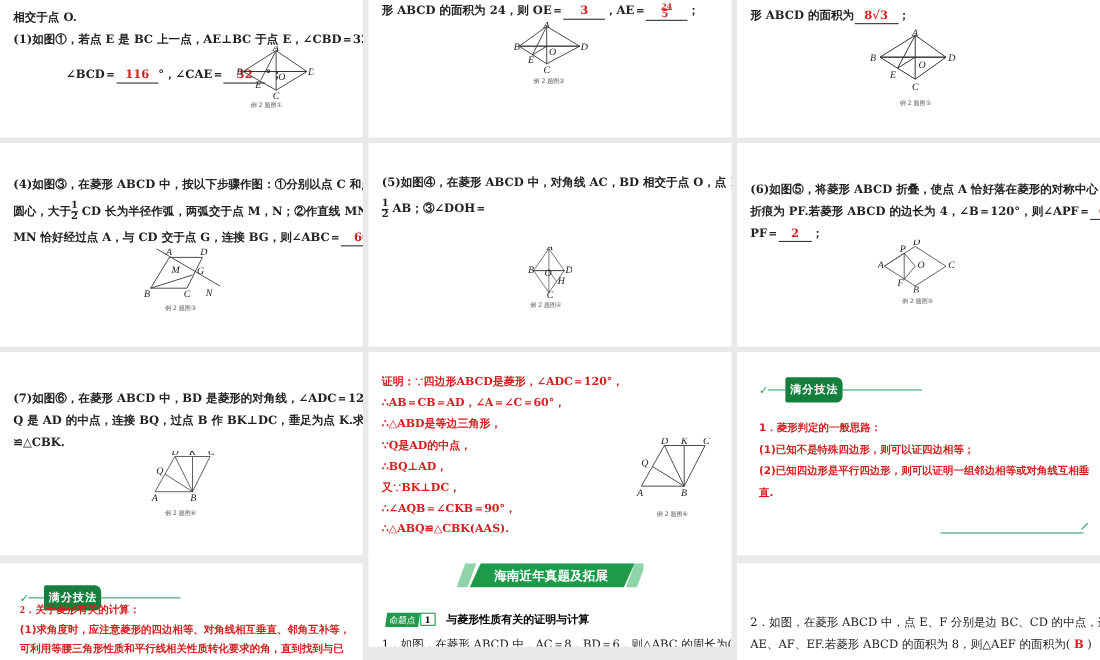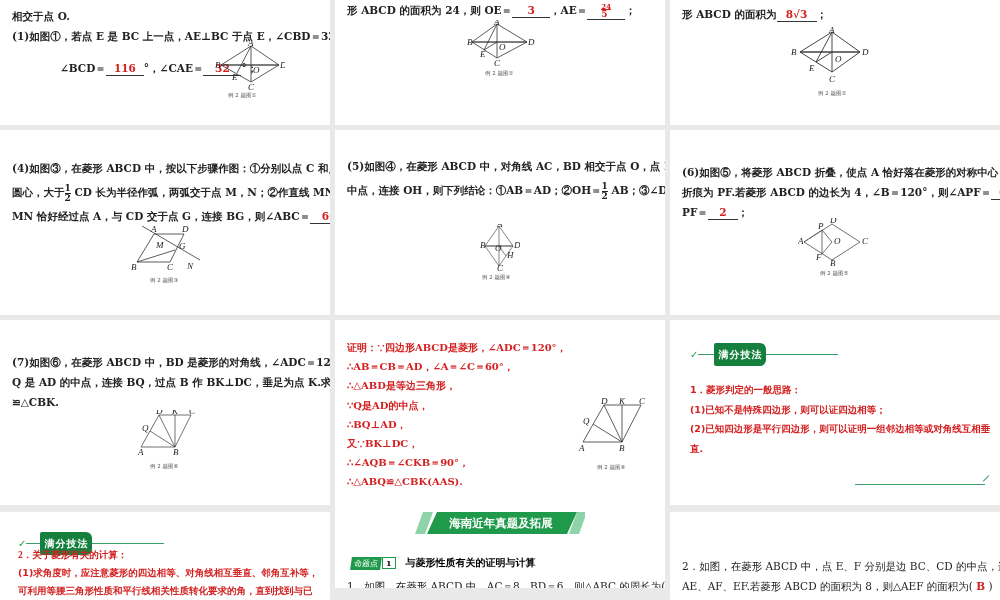--- a/index.html
+++ b/index.html
@@ -128,21 +128,21 @@
     <text class="lbl" x="3" y="44" font-size="6">B</text>
     <text class="lbl" x="39" y="44" font-size="6">C</text>
     <text class="lbl" x="59" y="43" font-size="6">N</text>
   </svg>
   <div class="cap" style="position:absolute;left:150px;top:147px;">例 2 题图③</div>
 </div>
 
 <div class="slide" style="left:335px;top:130px;width:330px;height:185px;">
   <div class="q" style="position:absolute;left:12px;top:24px;">(5)如图④，在菱形 ABCD 中，对角线 AC，BD 相交于点 O，点 H 是 CD</div>
   <div class="q" style="position:absolute;left:12px;top:48px;">
-    <span>中点，连接 OH，则下列结论：①AB＝AD；②OH＝</span><span class="frac"><span class="num">1</span><span>2</span></span><span> AB；③∠DOH＝</span>
+    <span class="frac"><span class="num">1</span><span>2</span></span><span> AB；③∠DOH＝</span>
   </div>
   <svg style="position:absolute;left:145px;top:94px;" width="40" height="48">
     <g stroke="#333" stroke-width="0.6" fill="none">
       <polygon points="19,2 5,22 33,22"></polygon>
       <polygon points="5,22 19,42 33,22"></polygon>
       <line x1="19" y1="2" x2="19" y2="42"></line>
       <line x1="19" y1="22" x2="26" y2="32"></line>
     </g>
     <text class="lbl" x="17" y="3" font-size="4">A</text>
     <text class="lbl" x="0" y="24" font-size="4">B</text>

